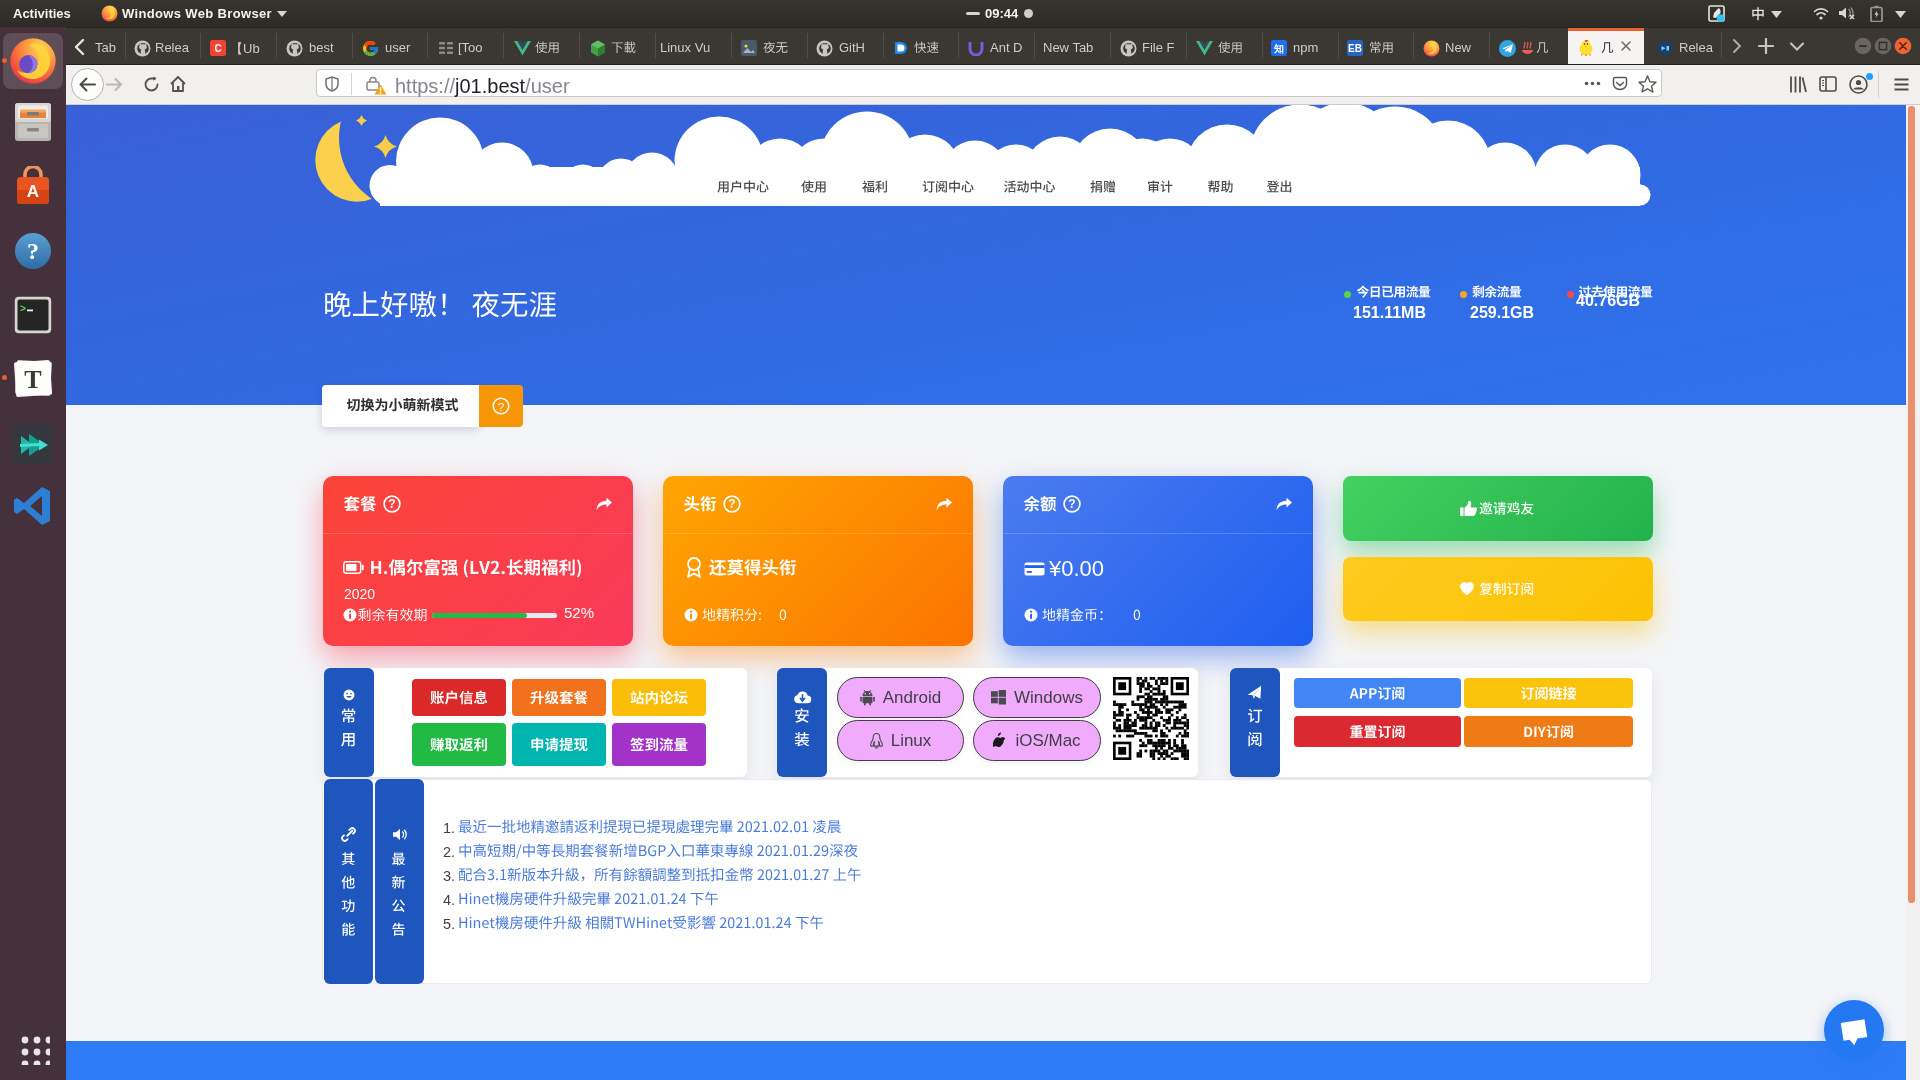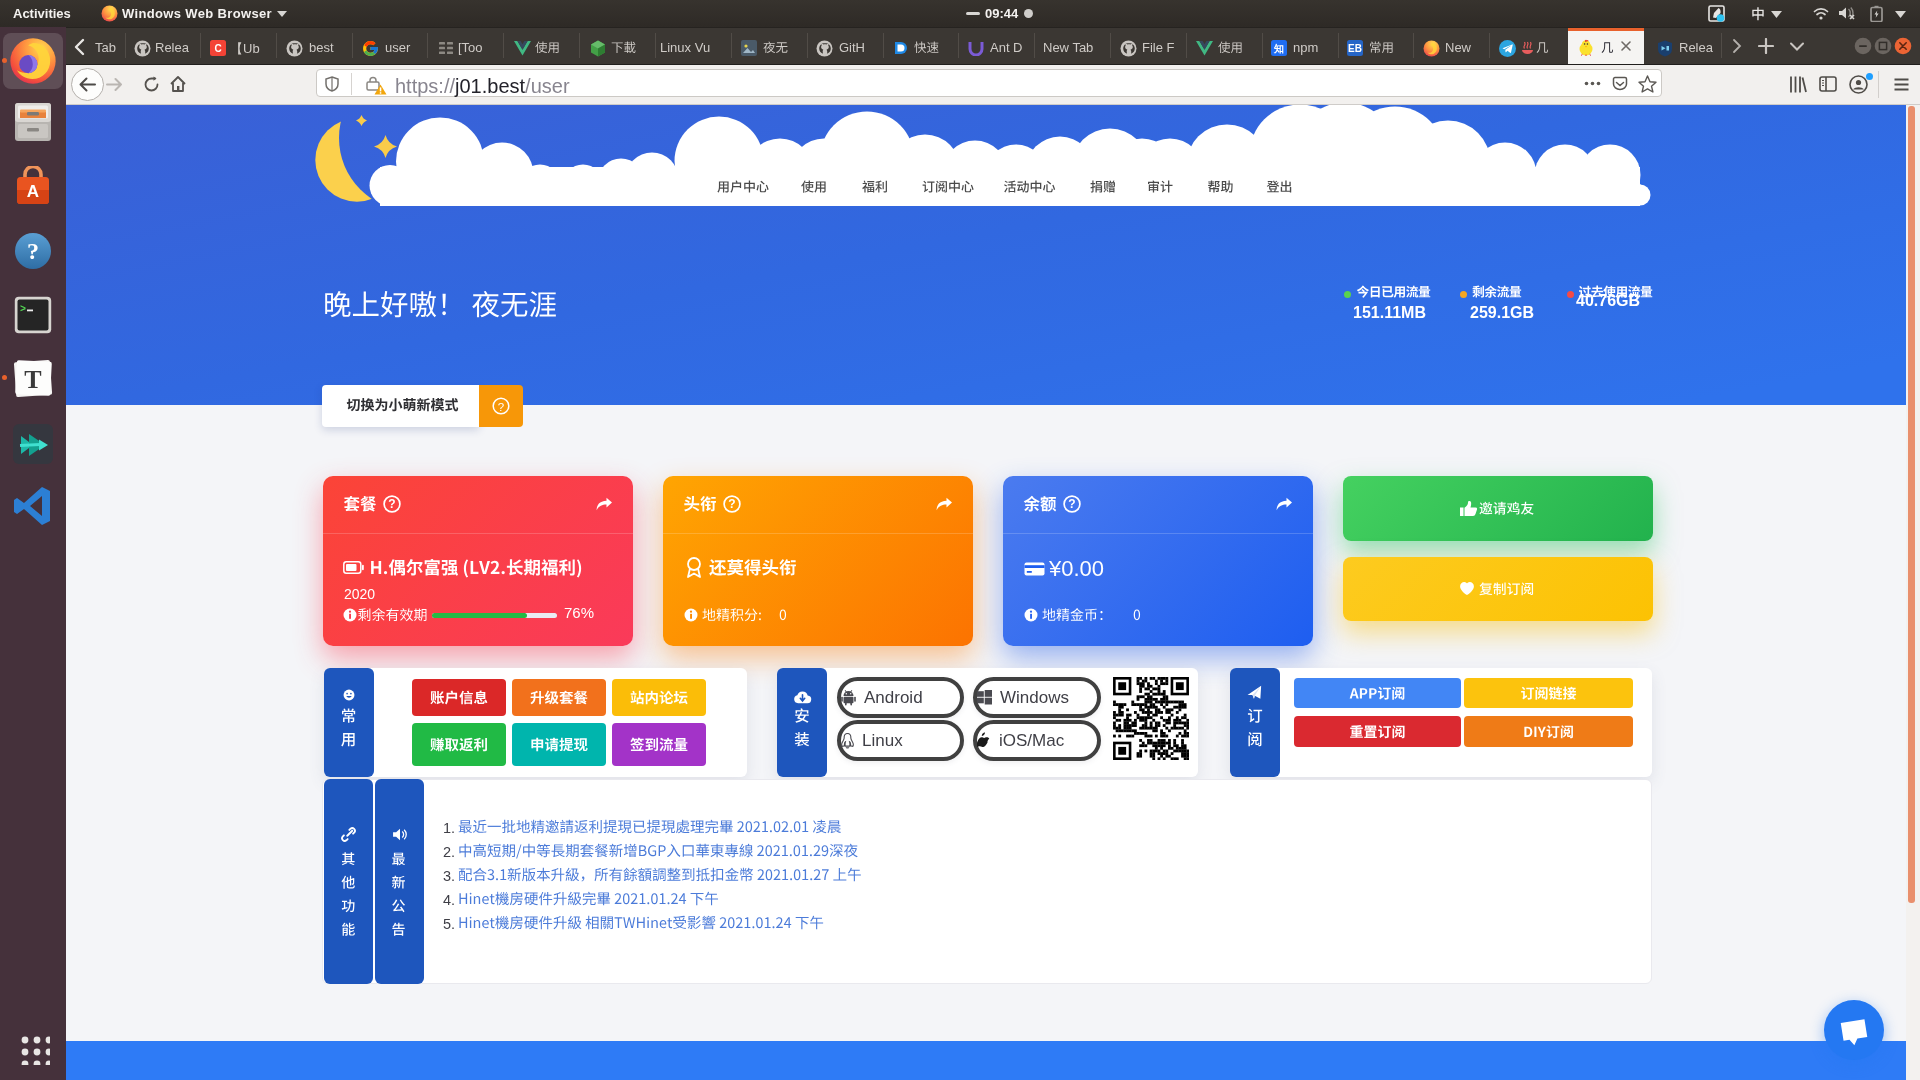--- a/index.html
+++ b/index.html
@@ -27,21 +27,21 @@
 .card{position:absolute;top:476px;width:310px;height:170px;border-radius:10px;color:#fff}
 #card1{left:323px;background:linear-gradient(135deg,#fb4437 0%,#fa3a5a 100%);box-shadow:0 12px 28px rgba(250,60,80,.45)}
 #card2{left:663px;background:linear-gradient(135deg,#ffa502 0%,#fc7301 100%);box-shadow:0 12px 28px rgba(252,130,20,.45)}
 #card3{left:1003px;background:linear-gradient(135deg,#4b7bef 0%,#1e5ef0 100%);box-shadow:0 12px 28px rgba(40,95,230,.45)}
 .chdr{position:absolute;left:0;top:0;width:100%;height:58px;border-bottom:1px solid rgba(255,255,255,.18)}
 #gbtn{left:1343px;top:476px;width:310px;height:65px;border-radius:8px;background:linear-gradient(135deg,#45d160,#22b24d);box-shadow:0 12px 26px rgba(60,200,110,.5)}
 #ybtn{left:1343px;top:557px;width:310px;height:64px;border-radius:8px;background:linear-gradient(135deg,#fdcb1f,#fcc203);box-shadow:0 12px 26px rgba(250,195,30,.5)}
 .panel{position:absolute;top:668px;height:109px;background:#fff;border-radius:6px;box-shadow:0 6px 16px rgba(80,90,120,.12)}
 .sbar{position:absolute;top:668px;width:50px;height:109px;background:#1e56bd;border-radius:6px}
 .pbtn{position:absolute;border-radius:4px}
-.pill{position:absolute;height:41px;background:#ffffff;border:4px solid #404040;border-radius:21px;box-shadow:0 2px 5px rgba(100,100,120,.10);color:#3f3f46;font-size:17px;display:flex;align-items:center;justify-content:flex-start;gap:8px}
+.pill{position:absolute;height:41px;background:#f0abfc;border:1px solid #404040;border-radius:21px;box-shadow:0 2px 5px rgba(100,100,120,.10);color:#3f3f46;font-size:17px;display:flex;align-items:center;justify-content:center;gap:8px}
 #annc{left:322px;top:779px;width:1330px;height:205px;background:#fff;border:1px solid #e9e9ee;border-radius:6px}
 .abar{position:absolute;top:779px;width:49px;height:205px;background:#1e56bd;border-radius:6px}
 #chat{left:1824px;top:1000px;width:60px;height:60px;border-radius:50%;background:#2478f2;box-shadow:0 4px 14px rgba(36,120,242,.45)}
 .num{color:#3e3e46;font-size:14.5px;position:absolute}
 </style></head>
 <body>
 
 <div class="a" id="page"></div>
 <div class="a" id="header">
 <svg width="1840" height="300" viewBox="0 0 1840 300" xmlns="http://www.w3.org/2000/svg">
@@ -197,21 +197,21 @@
 <svg class="a" style="left:392px;top:828px;z-index:3" width="16" height="13" viewBox="0 0 18 15">
     <path d="M1 5 H4.5 L9 1 V14 L4.5 10 H1 Z" fill="#fff"></path>
     <g stroke="#fff" stroke-width="1.5" fill="none">
       <path d="M11.5 4 a4.5 4.5 0 0 1 0 7"></path>
       <path d="M13.8 2 a7.5 7.5 0 0 1 0 11"></path>
     </g>
   </svg>
 <div class="a" style="left:344px;top:586px;color:#fff;font-size:14px">2020</div>
 <div class="a" style="left:432px;top:613px;width:125px;height:5px;border-radius:2.5px;background:#e9ebf2"></div>
 <div class="a" style="left:432px;top:613px;width:95px;height:5px;border-radius:2.5px;background:#23ba45"></div>
-<div class="a" style="left:564px;top:604px;color:#fff;font-size:15px">76%</div>
+<div class="a" style="left:564px;top:604px;color:#fff;font-size:15px">52%</div>
 <div class="a" style="left:1049px;top:556px;color:#fff;font-size:22px">¥0.00</div>
 <div class="a" id="gbtn"></div>
 <div class="a" id="ybtn"></div>
 
 <div class="a panel" style="left:324px;width:423px"></div>
 <div class="a sbar" style="left:324px"></div>
 <div class="a panel" style="left:777px;width:421px"></div>
 <div class="a sbar" style="left:777px"></div>
 <div class="a panel" style="left:1230px;width:422px"></div>
 <div class="a sbar" style="left:1230px"></div>

